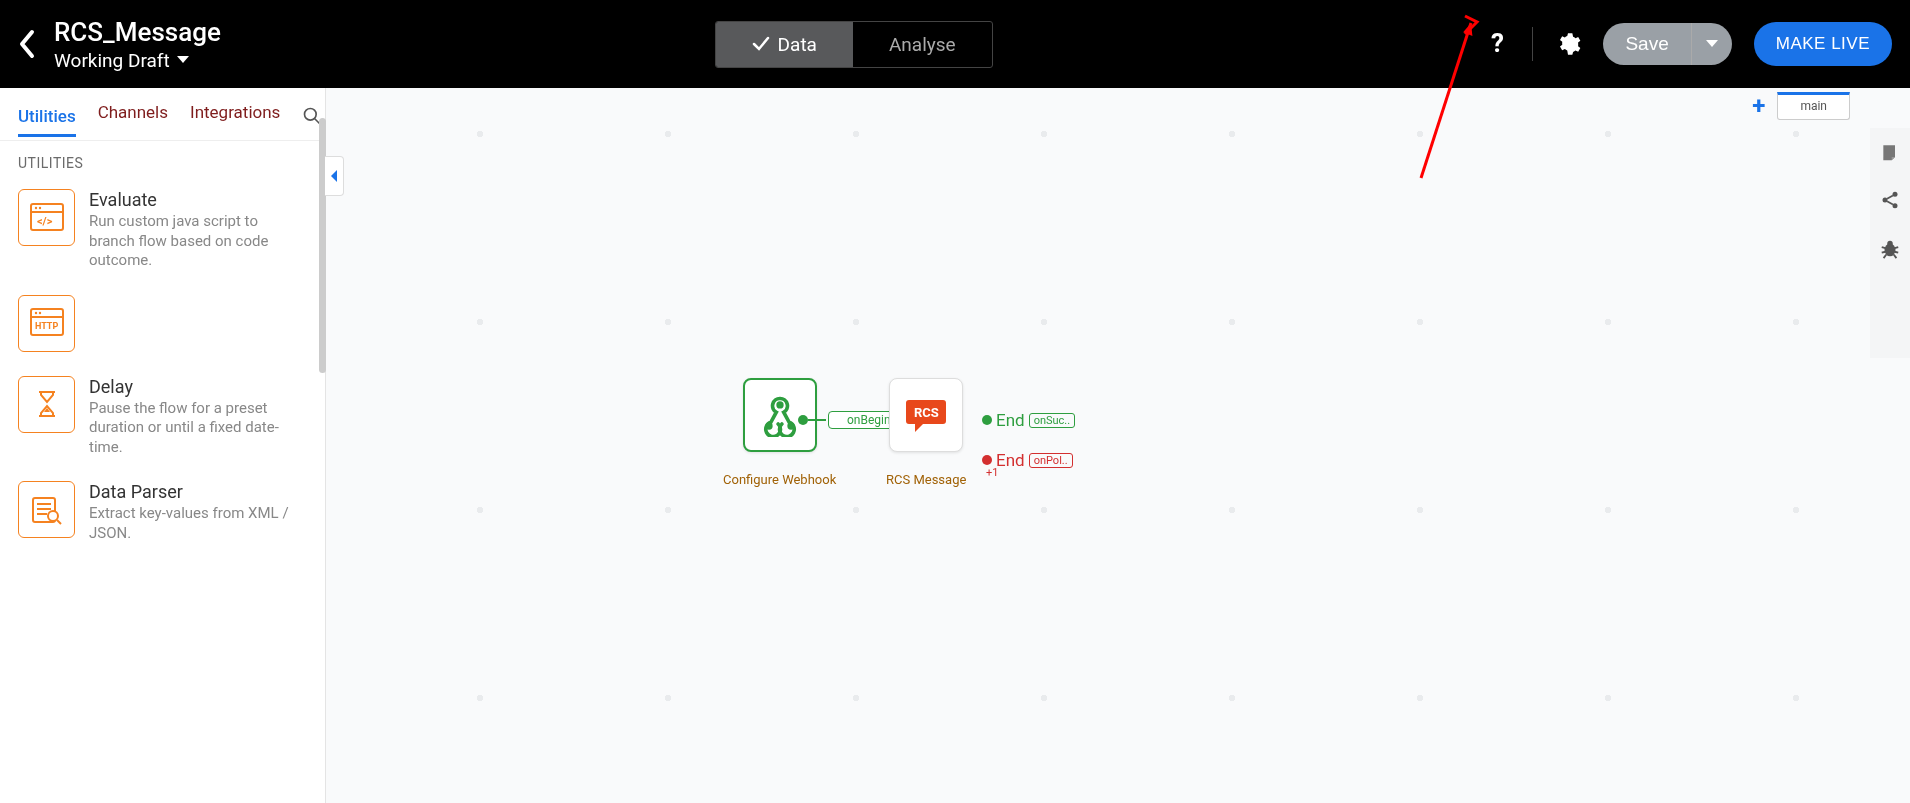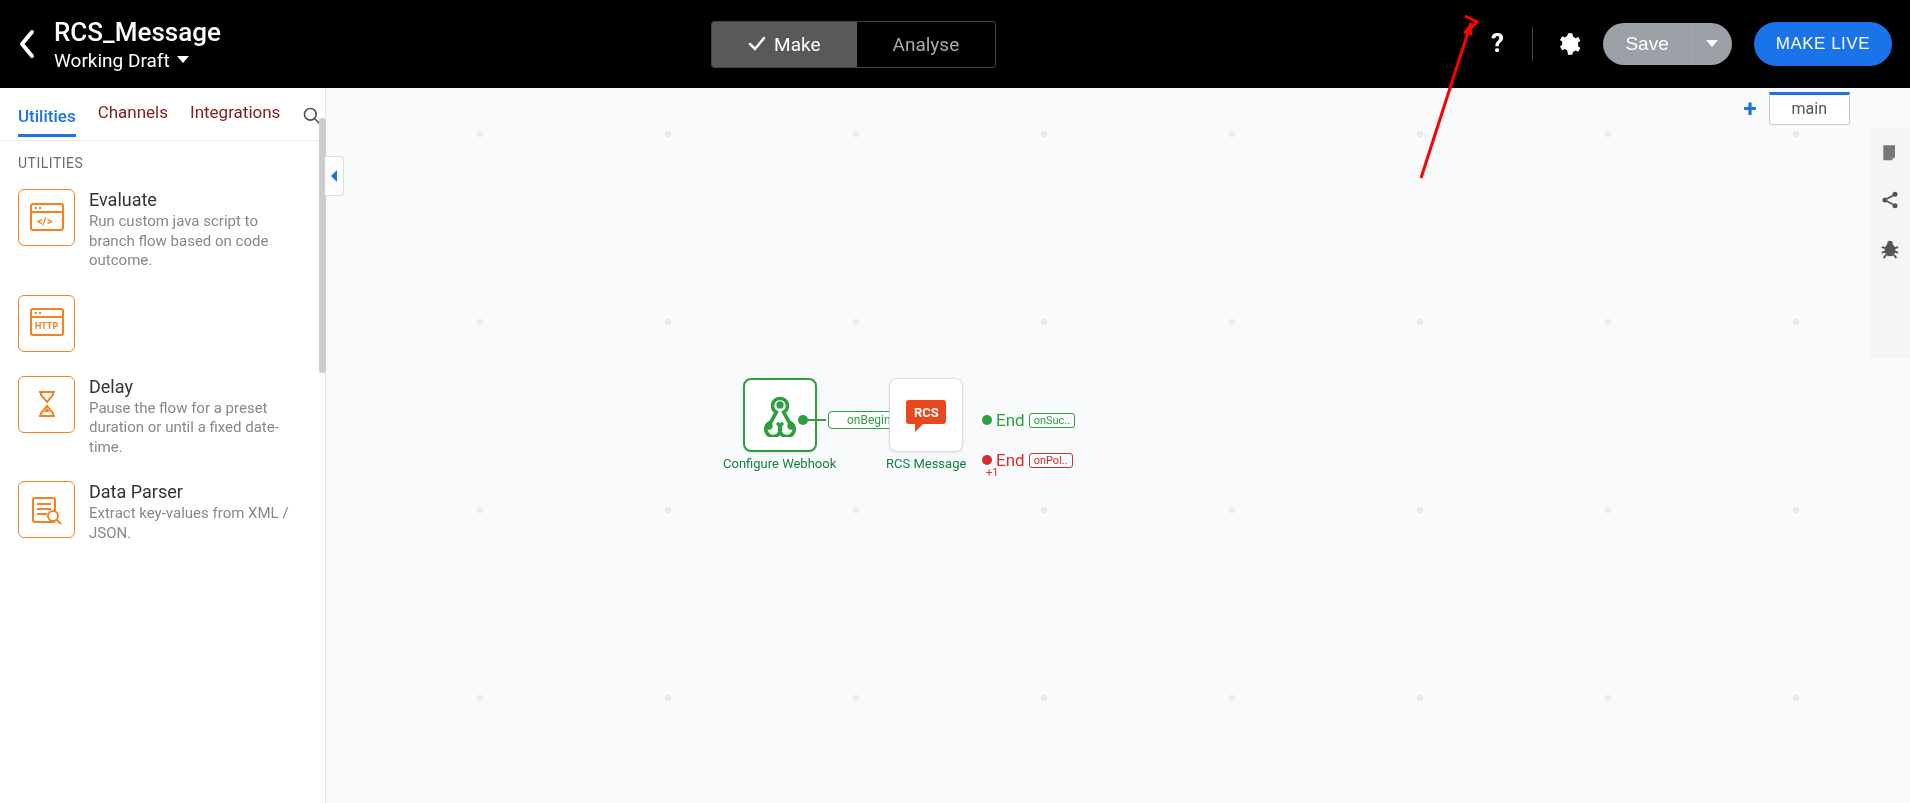--- a/index.html
+++ b/index.html
@@ -50,30 +50,30 @@
     .util-title { font-size: 18px; color: #333; }
     .util-desc { font-size: 15px; color: #888; line-height: 1.3; margin-top:2px;}
 
     .collapse-handle { position: absolute; right: -19px; top: 68px; width: 19px; height: 40px; background: #fff; border: 1px solid #ddd; border-left:none; border-radius: 0 4px 4px 0; display:flex; align-items:center; justify-content:center; cursor:pointer; z-index:5;}
 
     .canvas { flex: 1; background: #f9fafb; position: relative; }
     .dot-grid { position:absolute; inset:0; background-image: radial-gradient(circle, #dfe1e3 3px, transparent 3px); background-size: 188px 188px; background-position: 60px 140px; opacity:0.6;}
     
     .tab-strip { position:absolute; top:4px; right:60px; display:flex; align-items:center; gap:8px;}
     .add-tab { color:#1a73e8; font-size:24px; font-weight:bold; cursor:pointer; margin-right:4px;}
-    .flow-tab { border:1px solid #ccc; border-top:3px solid #1a73e8; background:#fff; padding:4px 22px 6px; font-size:16px; color:#555; border-radius:0 0 3px 3px; cursor:pointer;}
+    .flow-tab { border:1px solid #ccc; border-top:3px solid #1a73e8; background:#fff; padding:4px 22px 6px; font-size:12px; color:#555; border-radius:0 0 3px 3px; cursor:pointer;}
 
     .right-rail { position:absolute; top:40px; right:0; width:40px; background:#f4f5f6; display:flex; flex-direction:column; align-items:center; padding-top:14px; gap:28px; height:230px;}
     .rail-icon { cursor:pointer; color:#555;}
 
     .node { position:absolute; display:flex; flex-direction:column; align-items:center;}
     .node-box { width:74px; height:74px; border-radius:8px; display:flex; align-items:center; justify-content:center; background:#fff; box-shadow: 0 1px 3px rgba(0,0,0,0.1);}
     .node-box.start { border:2px solid #2e9e3f; }
     .node-box.rcs { border:1px solid #ddd; }
-    .node-label { font-size:13px; color:#15803d; text-align:center; margin-top:4px; line-height:1.2;}
+    .node-label { font-size:13px; color:#a16207; text-align:center; margin-top:20px; line-height:1.2;}
     
     .node-start { left: 397px; top: 290px;}
     .node-rcs { left: 560px; top: 290px;}
     
     .connector { position:absolute; display:flex; align-items:center;}
     .conn-line { height:2px; background:#2e9e3f;}
     .conn-dot-g { width:10px; height:10px; border-radius:50%; background:#2e9e3f;}
     .conn-label { border:1px solid #2e9e3f; color:#2e9e3f; background:#fff; border-radius:4px; padding:1px 18px; font-size:12px; margin:0 2px;}
 
     .out-port { position:absolute; display:flex; align-items:center; gap:4px; font-size:11px;}
@@ -106,21 +106,21 @@
         </svg>
     </div>
   </div>
 
   <div class="header-center">
     <div class="toggle-group">
       <div class="toggle-btn active">
         <svg width="18" height="18">
             <path d="M2 9 L7 14 L16 3" stroke="#fff" stroke-width="2.5" fill="none" stroke-linecap="round"></path>
           </svg>
-        <span>Make</span>
+        <span>Data</span>
       </div>
       <div class="toggle-btn">
         <span>Analyse</span>
       </div>
     </div>
   </div>
 
   <div class="header-right">
     <div class="icon-btn">
       <svg width="24" height="24">

